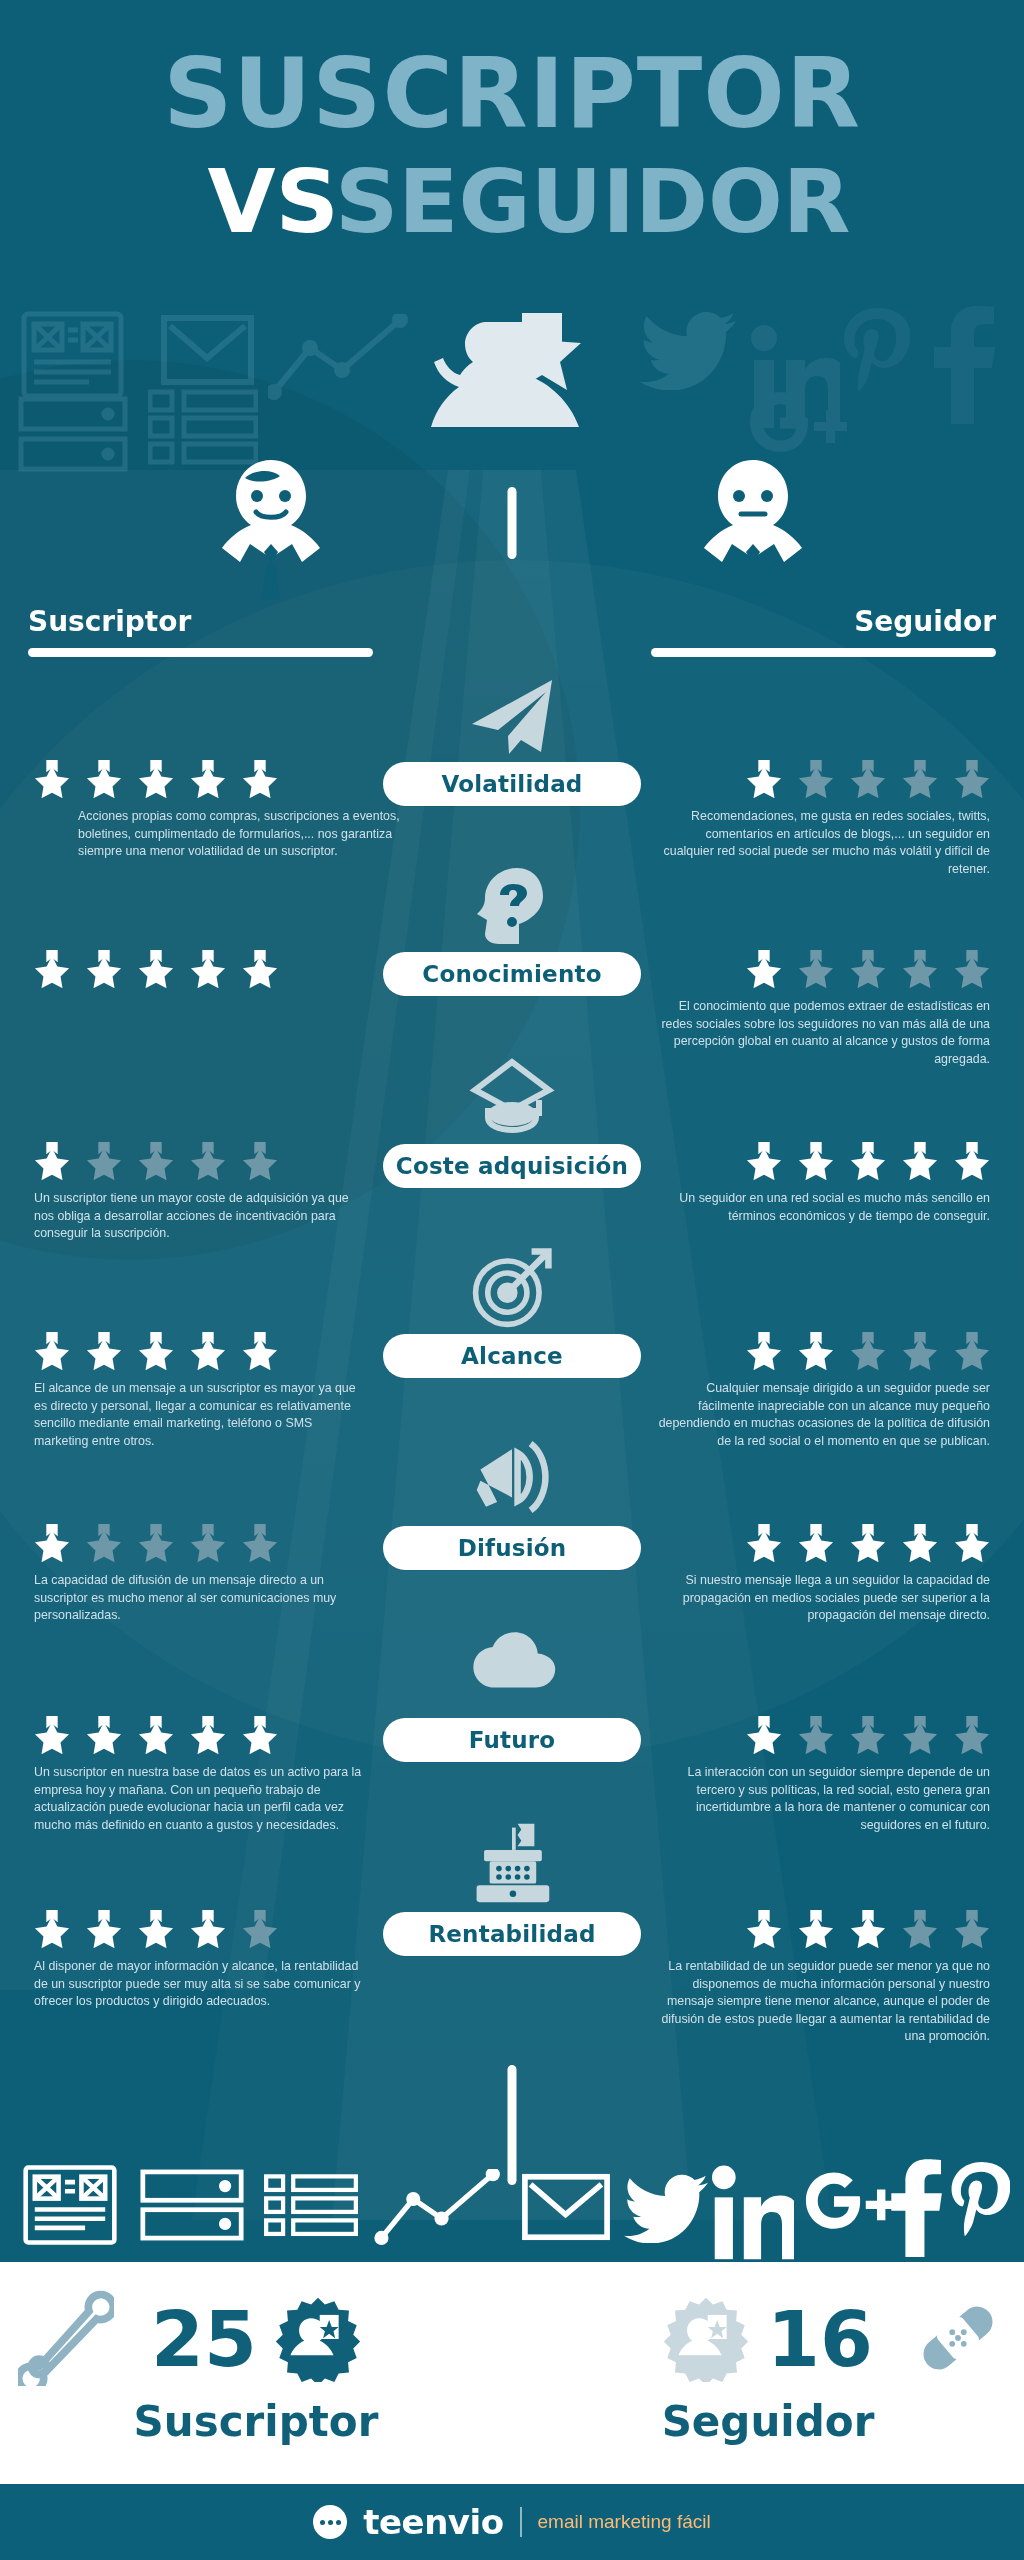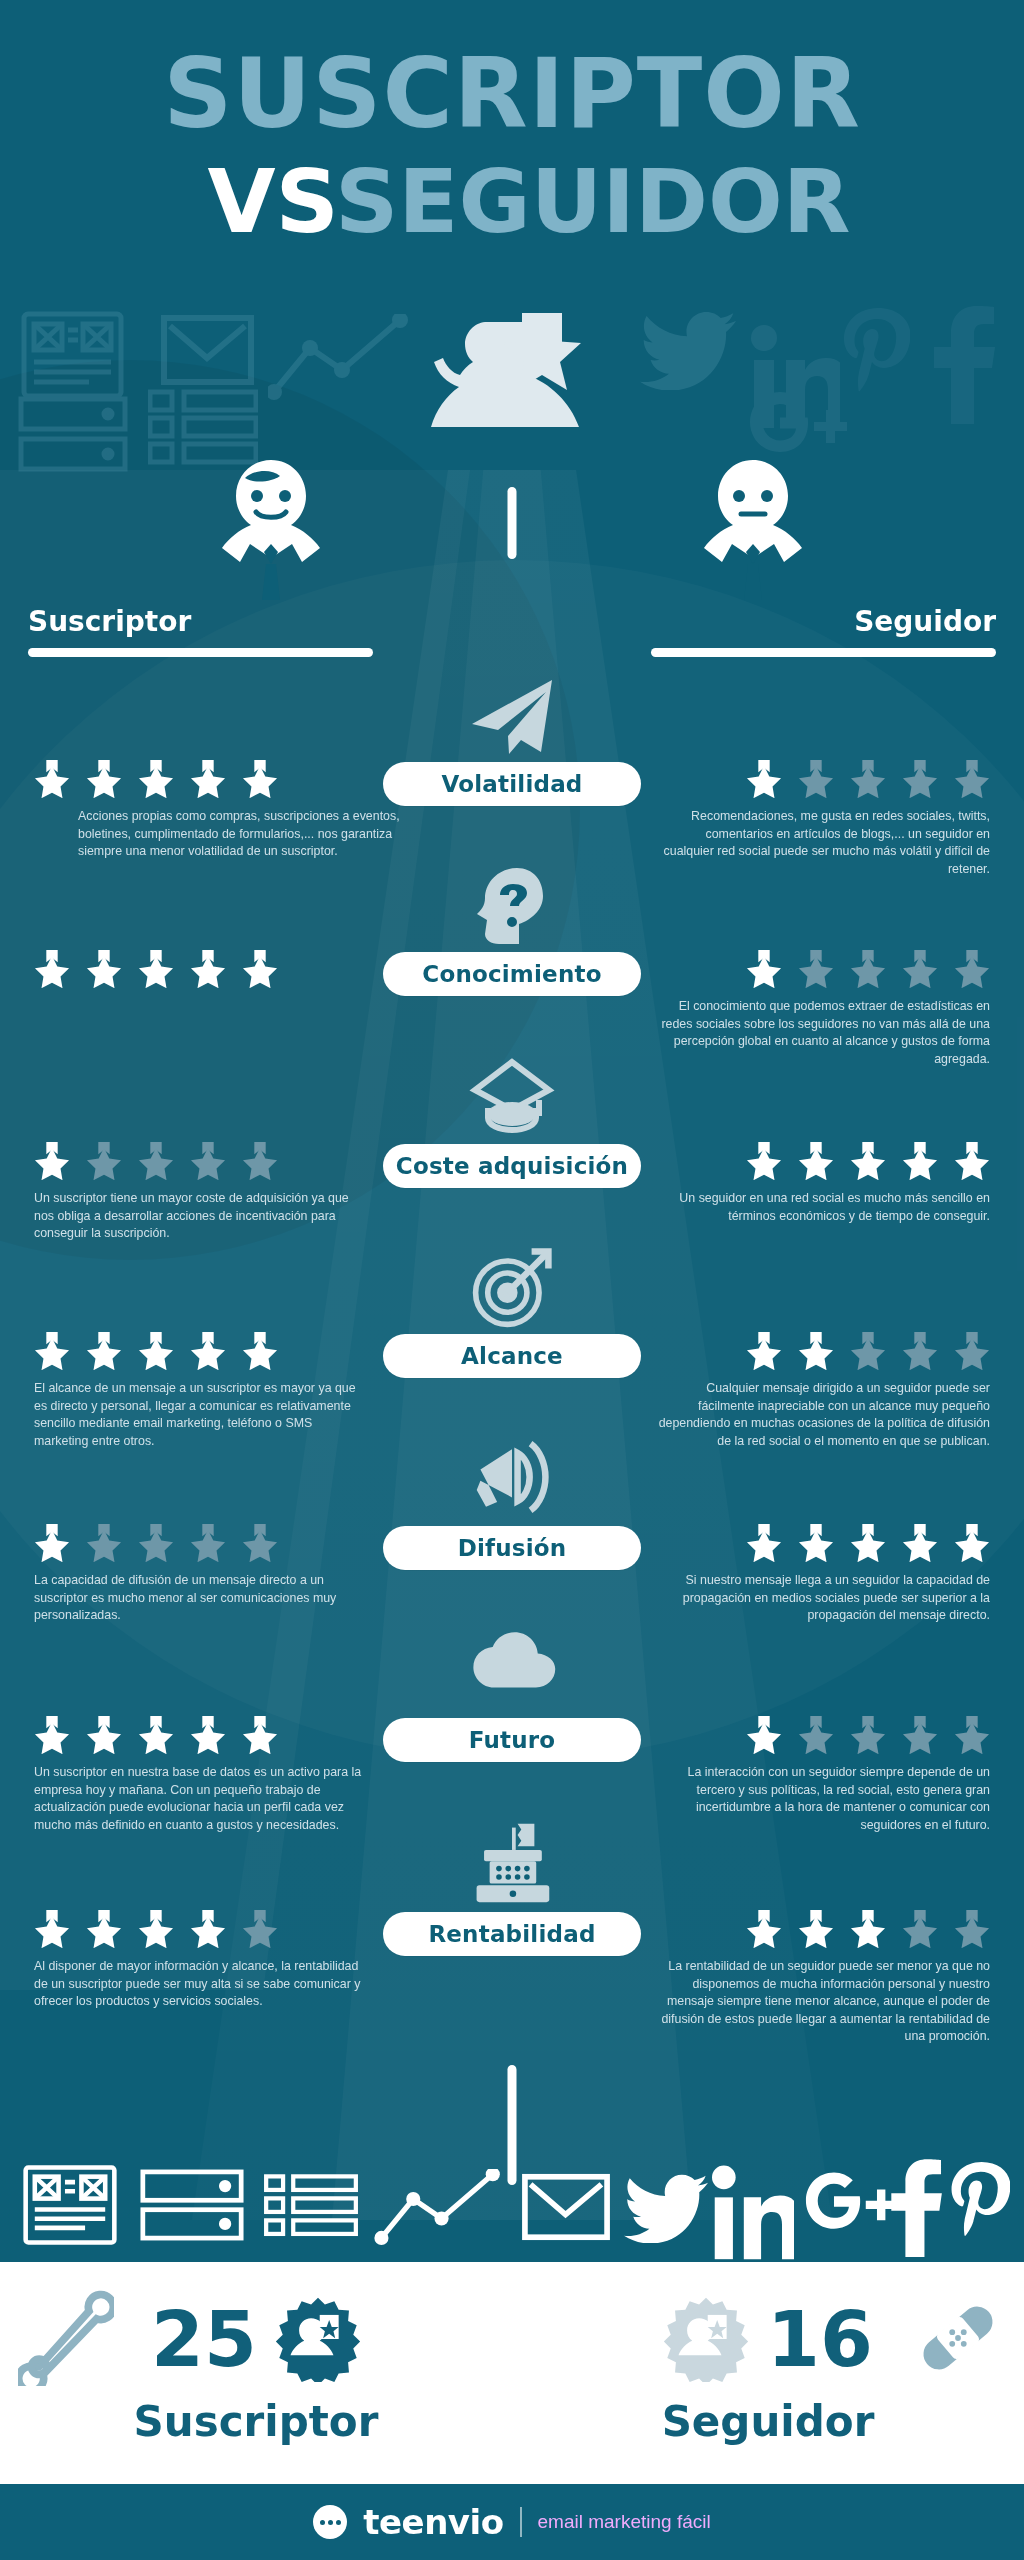--- a/index.html
+++ b/index.html
@@ -128,21 +128,21 @@
   .pin-l { position:absolute; top:28px; left:18px; width:96px; height:96px; }
   .pin-r { position:absolute; top:28px; right:18px; width:96px; height:96px; }
 
   
   .footer {
     position:absolute; top:2484px; left:0; width:1024px; height:76px;
     background:#0d6079; display:flex; align-items:center; justify-content:center; gap:16px;
   }
   .brand { font-size:34px; font-weight:bold; color:#fff; font-family:"DejaVu Sans", sans-serif; letter-spacing:-0.5px; }
   .fsep { width:2px; height:30px; background:rgba(255,255,255,0.55); }
-  .ftag { font-size:19px; color:#f0abfc; font-family:"Liberation Sans", sans-serif; }
+  .ftag { font-size:19px; color:#fdba74; font-family:"Liberation Sans", sans-serif; }
   .dots { width:34px; height:34px; border-radius:50%; background:#fff; display:flex; align-items:center; justify-content:center; gap:3px; }
   .dots i { width:5px; height:5px; border-radius:50%; background:#0d6079; display:block; }
 </style>
 </head>
 <body>
 
 <div class="page">
 
   <div class="arc2"></div>
   <div class="arc"></div>
@@ -669,21 +669,21 @@
             <svg class="star off" viewBox="0 0 38 40">
               <path d="M13 0h12v13l-6-5-6 5z"></path>
               <path d="M19 6l5.6 11.3L37 19.1l-9 8.8 2.1 12.4L19 34.4 7.9 40.3 10 27.9l-9-8.8 12.4-1.8z"></path>
             </svg>
             <svg class="star off" viewBox="0 0 38 40">
               <path d="M13 0h12v13l-6-5-6 5z"></path>
               <path d="M19 6l5.6 11.3L37 19.1l-9 8.8 2.1 12.4L19 34.4 7.9 40.3 10 27.9l-9-8.8 12.4-1.8z"></path>
             </svg>
           </div>
         </div>
-        <div class="body-text left" style="top:132px;">Al disponer de mayor información y alcance, la rentabilidad de un suscriptor puede ser muy alta si se sabe comunicar y ofrecer los productos y servicios sociales.</div>
+        <div class="body-text left" style="top:132px;">Al disponer de mayor información y alcance, la rentabilidad de un suscriptor puede ser muy alta si se sabe comunicar y ofrecer los productos y dirigido adecuados.</div>
         <div class="body-text right" style="top:132px;">La rentabilidad de un seguidor puede ser menor ya que no disponemos de mucha información personal y nuestro mensaje siempre tiene menor alcance, aunque el poder de difusión de estos puede llegar a aumentar la rentabilidad de una promoción.</div>
       </div>
     </div>
 
   <div class="bottom-stem"></div>
 
   <div class="socialstrip">
     <svg style="position:absolute;left:22px;top:8px" width="96" height="84" viewBox="0 0 105 90" fill="none" stroke="#ffffff" stroke-width="5">
       <rect x="4" y="4" width="97" height="82" rx="3"></rect>
       <rect x="14" y="14" width="26" height="24"></rect>

